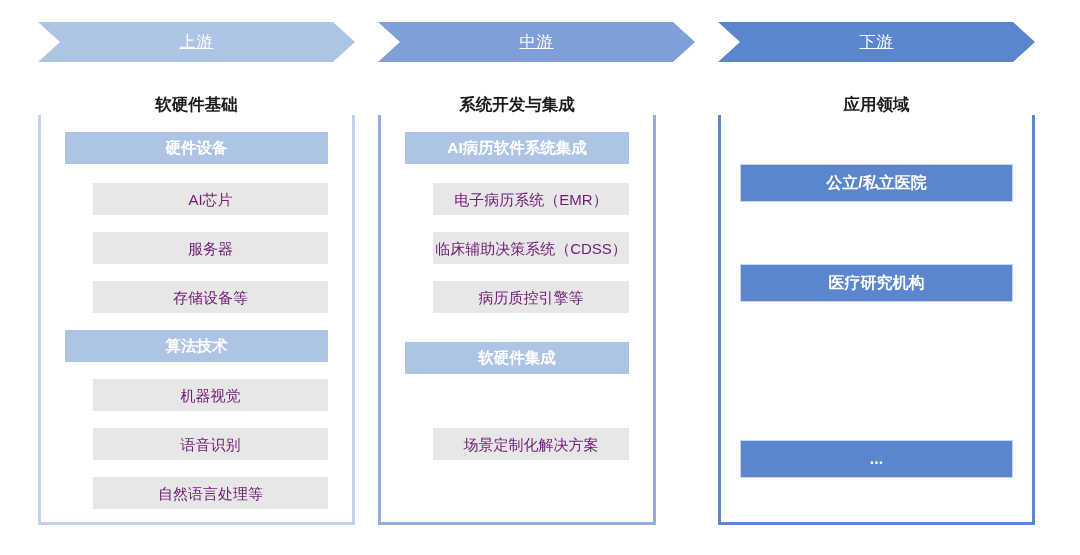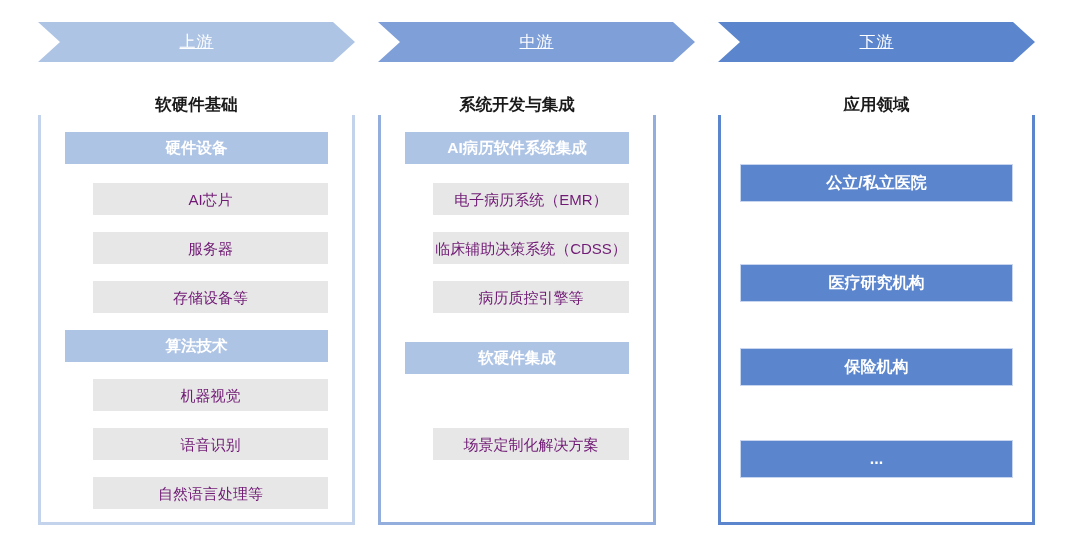--- a/index.html
+++ b/index.html
@@ -259,22 +259,19 @@
     <div class="panel-title">
       <span>应用领域</span>
     </div>
     <div class="rows">
         <div class="row mid-blue" style="top: 60px;">
           <span class="row-label">公立/私立医院</span>
         </div>
         <div class="row mid-blue" style="top: 160px;">
           <span class="row-label">医疗研究机构</span>
         </div>
-        <div class="row mid-blue" style="top: 244px;">
-          <span class="row-label">保险机构</span>
-        </div>
         <div class="row mid-blue" style="top: 336px;">
           <span class="row-label">...</span>
         </div>
       </div>
   </div>
 
 </div>
 
 </body></html>

